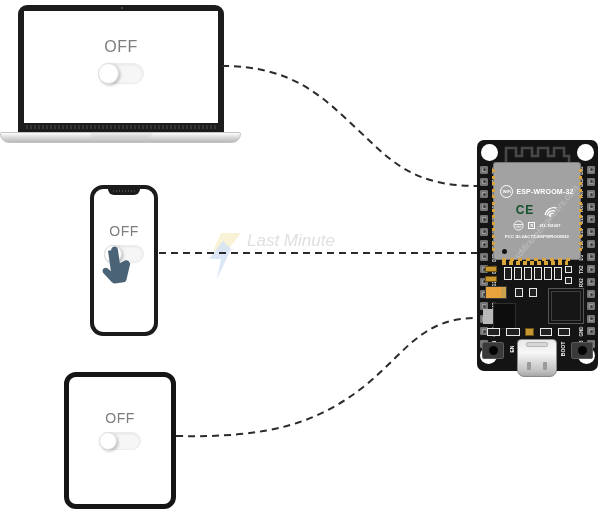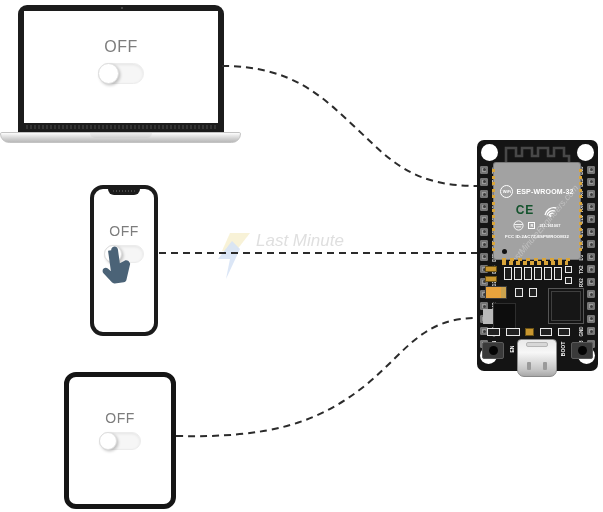--- a/index.html
+++ b/index.html
@@ -45,21 +45,21 @@
 
   
   .tablet { position:absolute; left:64px; top:372px; width:112px; height:137px; background:#fff;
             border:5px solid #151515; border-radius:12px; }
   .tablet-ui { position:absolute; left:0; right:0; top:33px; display:flex; flex-direction:column; align-items:center; gap:6px; }
   .tablet-ui .off-label { font-size:14px; }
   .tablet-ui .toggle { width:42px; height:18px; }
   .tablet-ui .knob { width:18px; height:18px; }
 
   
-  .watermark { position:absolute; left:216px; top:231px; width:190px; height:52px; z-index:1; opacity:.85; }
+  .watermark { position:absolute; left:207px; top:231px; width:190px; height:52px; z-index:1; opacity:.85; }
   .wm-bolt { position:absolute; left:0; top:2px; width:36px; height:46px; }
   .wm-text { position:absolute; left:40px; top:0; }
   .wm-line1 { font-style:italic; font-size:17px; color:#dadada; }
   .wm-line2 { font-size:17px; font-weight:bold; font-style:italic; color:#cccccc; letter-spacing:1px; }
   .wm-suffix { font-size:9px; font-weight:bold; color:#d6d6d6; }
 
   
   #lines { position:absolute; left:0; top:0; z-index:2; pointer-events:none; }
 
   

